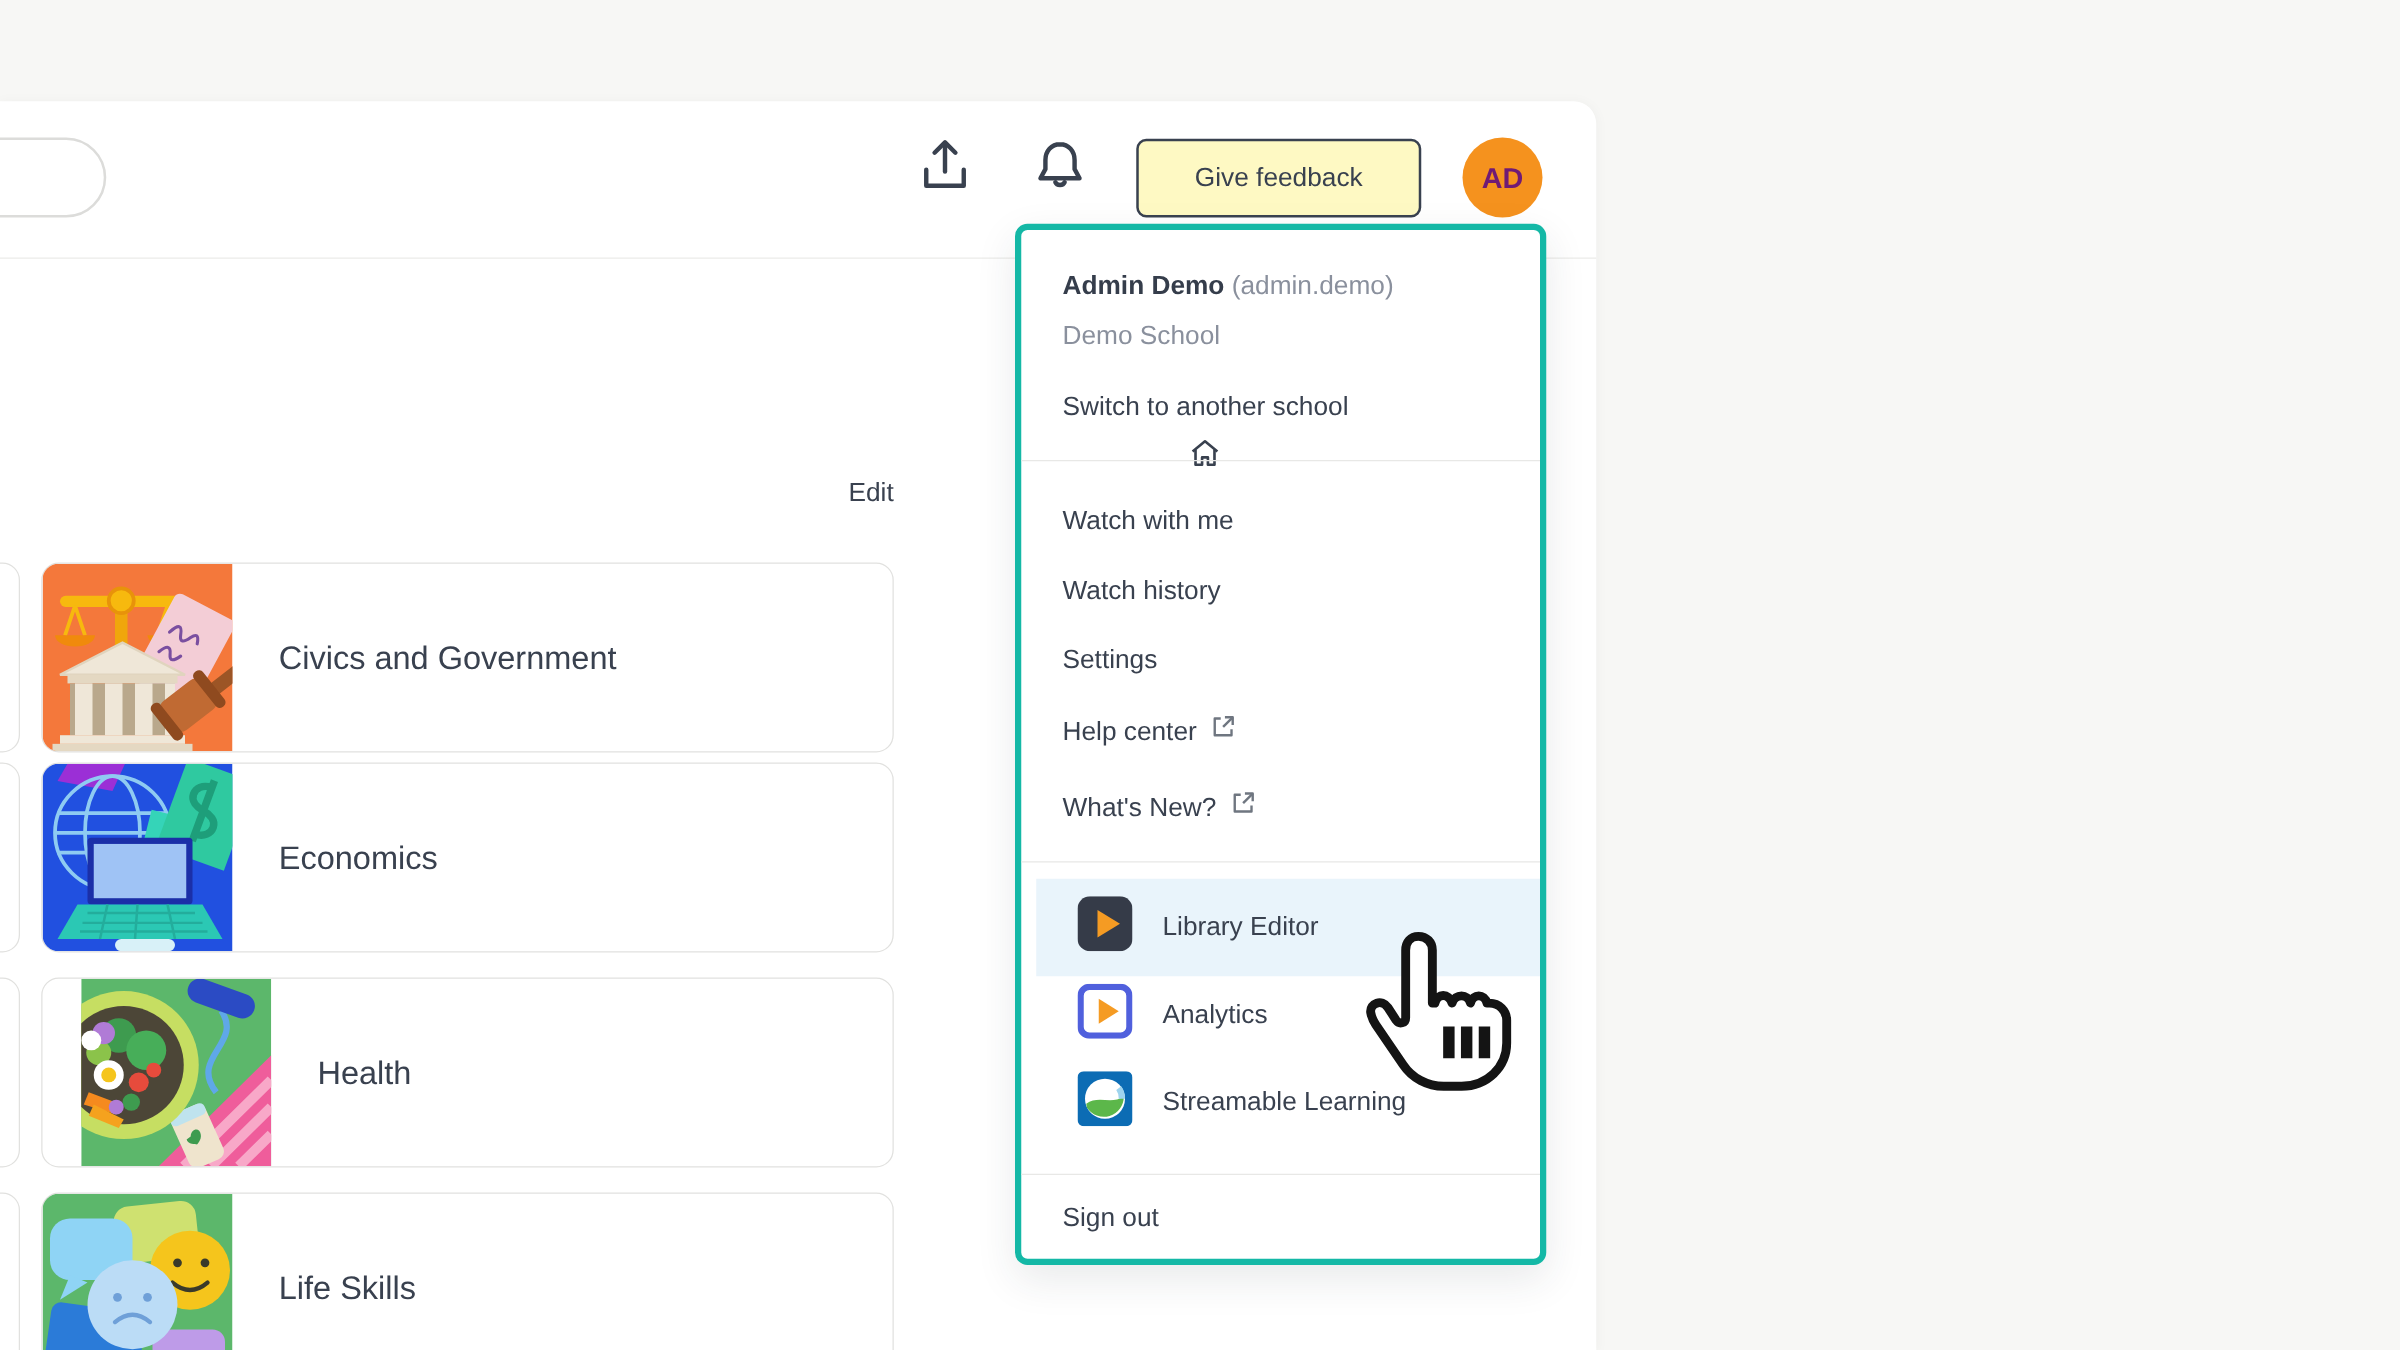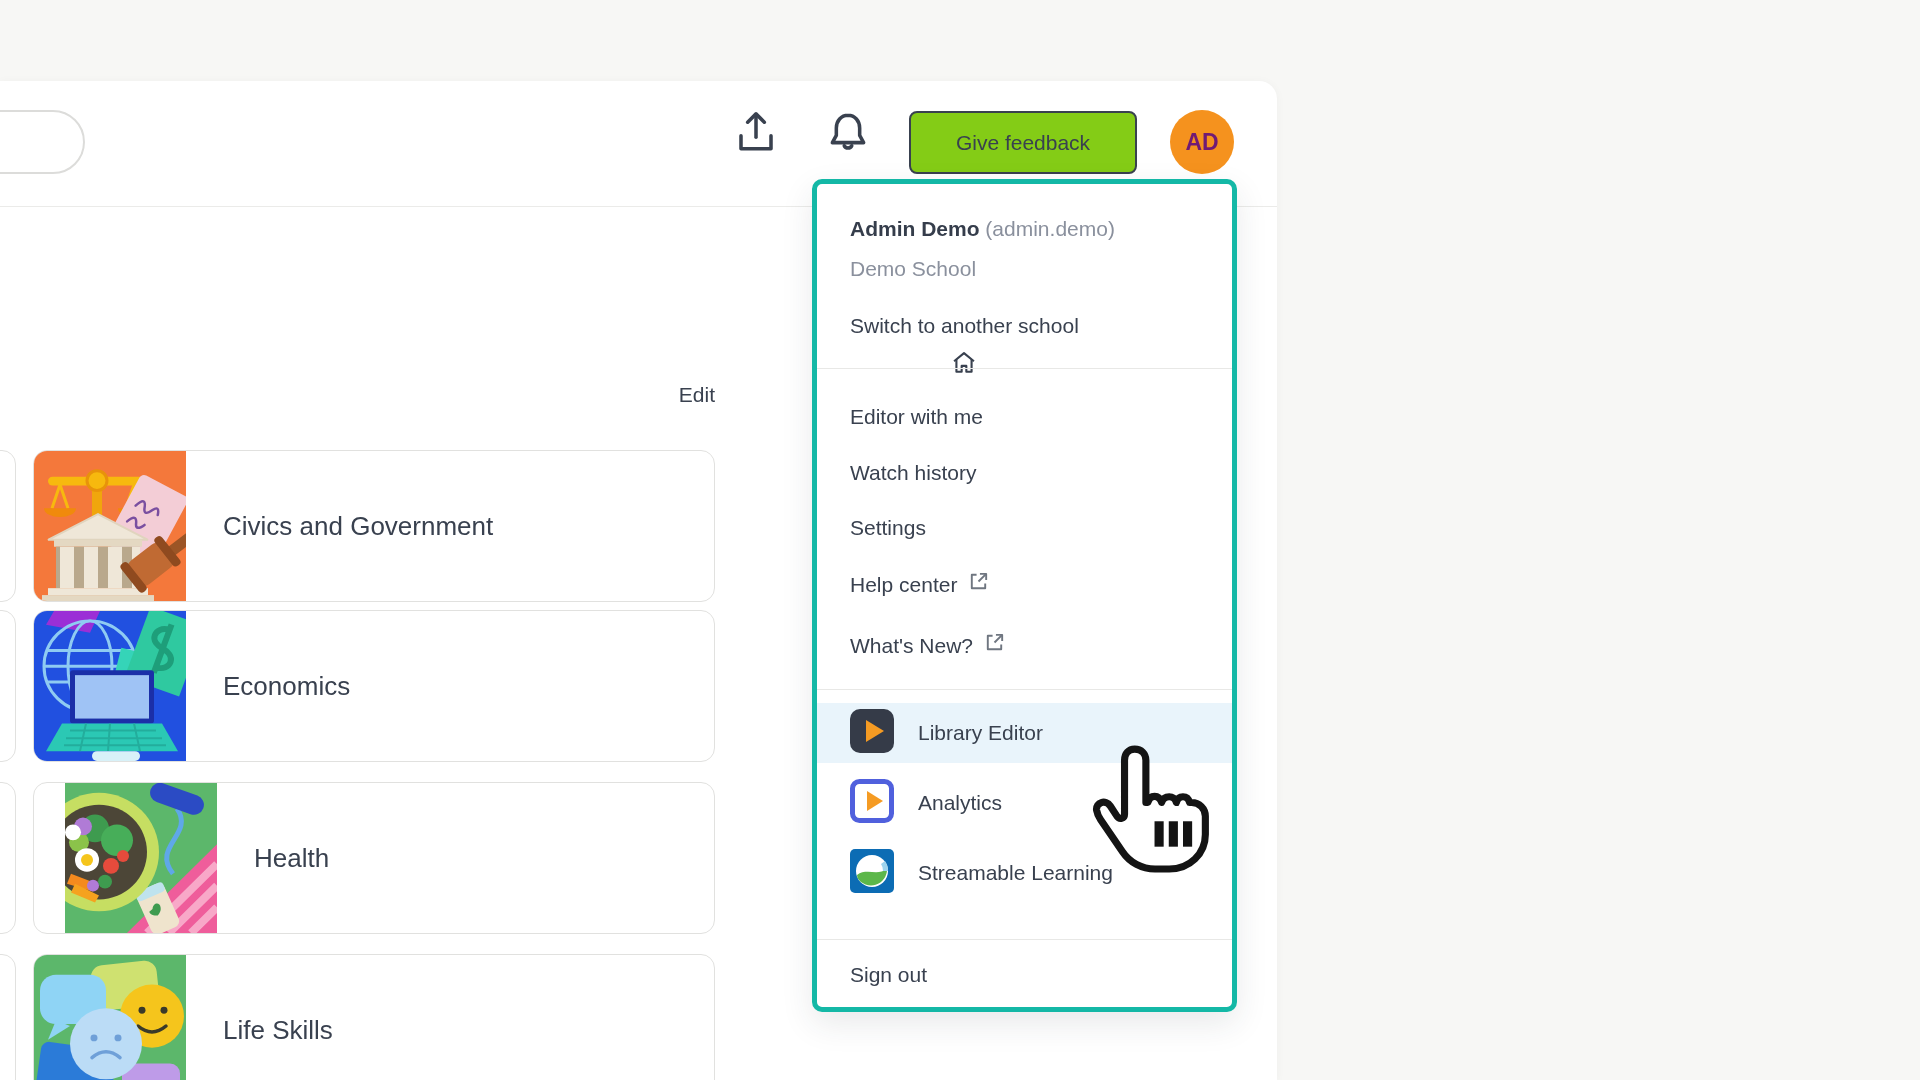--- a/index.html
+++ b/index.html
@@ -17,21 +17,21 @@
   .search-pill {
     position:absolute; left:-62px; top:29px; width:147px; height:64px;
     border:2px solid #DCDCDA; border-radius:33px; background:#fff;
   }
   .icon-btn { position:absolute; top:26px; width:50px; height:50px; background:none; border:none; cursor:pointer; }
   .icon-btn svg { width:100%; height:100%; }
   .btn-share { left:731px; }
   .btn-bell  { left:823px; }
   .gf-btn {
     position:absolute; left:909px; top:30px; width:228px; height:63px;
-    background:#84cc16; border:2px solid #39414F; border-radius:8px;
+    background:#fef9c3; border:2px solid #39414F; border-radius:8px;
     font-family:inherit; font-size:21px; color:#39414F; cursor:pointer;
   }
   .avatar {
     position:absolute; left:1170px; top:29px; width:64px; height:64px;
     border-radius:50%; background:#F5921E; color:#701a75; font-weight:bold;
     font-size:23px; display:flex; align-items:center; justify-content:center; cursor:pointer;
   }
   .hdr-divider { position:absolute; left:0; top:125px; width:1277px; height:1px; background:#EBEBE9; }
 
   
@@ -58,21 +58,21 @@
   .dd-user1 b { color:#353D4B; }
   .dd-muted { color:#8A909D; }
   .dd-user2 { top:71px; }
   .dd-switch { top:128px; display:flex; align-items:center; gap:10px; cursor:pointer;flex-direction:column; }
   .dd-switch svg { width:28px; height:28px; }
   .dd-link { cursor:pointer; display:flex; align-items:center; gap:10px; }
   .dd-link svg { width:23px; height:23px; }
   .lk0 { top:219px; } .lk1 { top:275px; } .lk2 { top:330px; } .lk3 { top:386px; } .lk4 { top:447px; }
   .dv1 { top:184px; } .dv2 { top:505px; } .dv3 { top:755px; }
   .app-row {
-    position:absolute; left:0; right:0; height:60px; display:flex; align-items:center;
+    position:absolute; left:12px; right:0; height:78px; display:flex; align-items:center;
     padding-left:33px; gap:24px; font-size:21px; cursor:pointer;
   }
   .app-row svg { width:44px; height:44px; flex:none; }
   .ar0 { top:519px; background:#E9F4FB; } .ar1 { top:589px; } .ar2 { top:659px; }
   .dd-signout { top:777px; cursor:pointer; }
 
   
   .cursor { position:absolute; left:1092px; top:744px; width:122px; z-index:10; pointer-events:none; }
 </style>
 </head>
@@ -244,21 +244,21 @@
       <svg viewBox="0 0 24 24" fill="none" stroke="#39414F" stroke-width="1.8" stroke-linejoin="round">
         <path d="M3.5 10.5 L12 3.5 L20.5 10.5"></path>
         <path d="M5.5 9 V19.5 H10 V14.5 H14 V19.5 H18.5 V9"></path>
       </svg>
     </span>
   </div>
 
   <div class="dd-divider dv1"></div>
 
   <div class="dd-abs dd-link lk0">
-    <span>Editor with me</span>
+    <span>Watch with me</span>
   </div>
   <div class="dd-abs dd-link lk1">
     <span>Watch history</span>
   </div>
   <div class="dd-abs dd-link lk2">
     <span>Settings</span>
   </div>
   <div class="dd-abs dd-link lk3">
     <span>Help center</span>
     <span>

